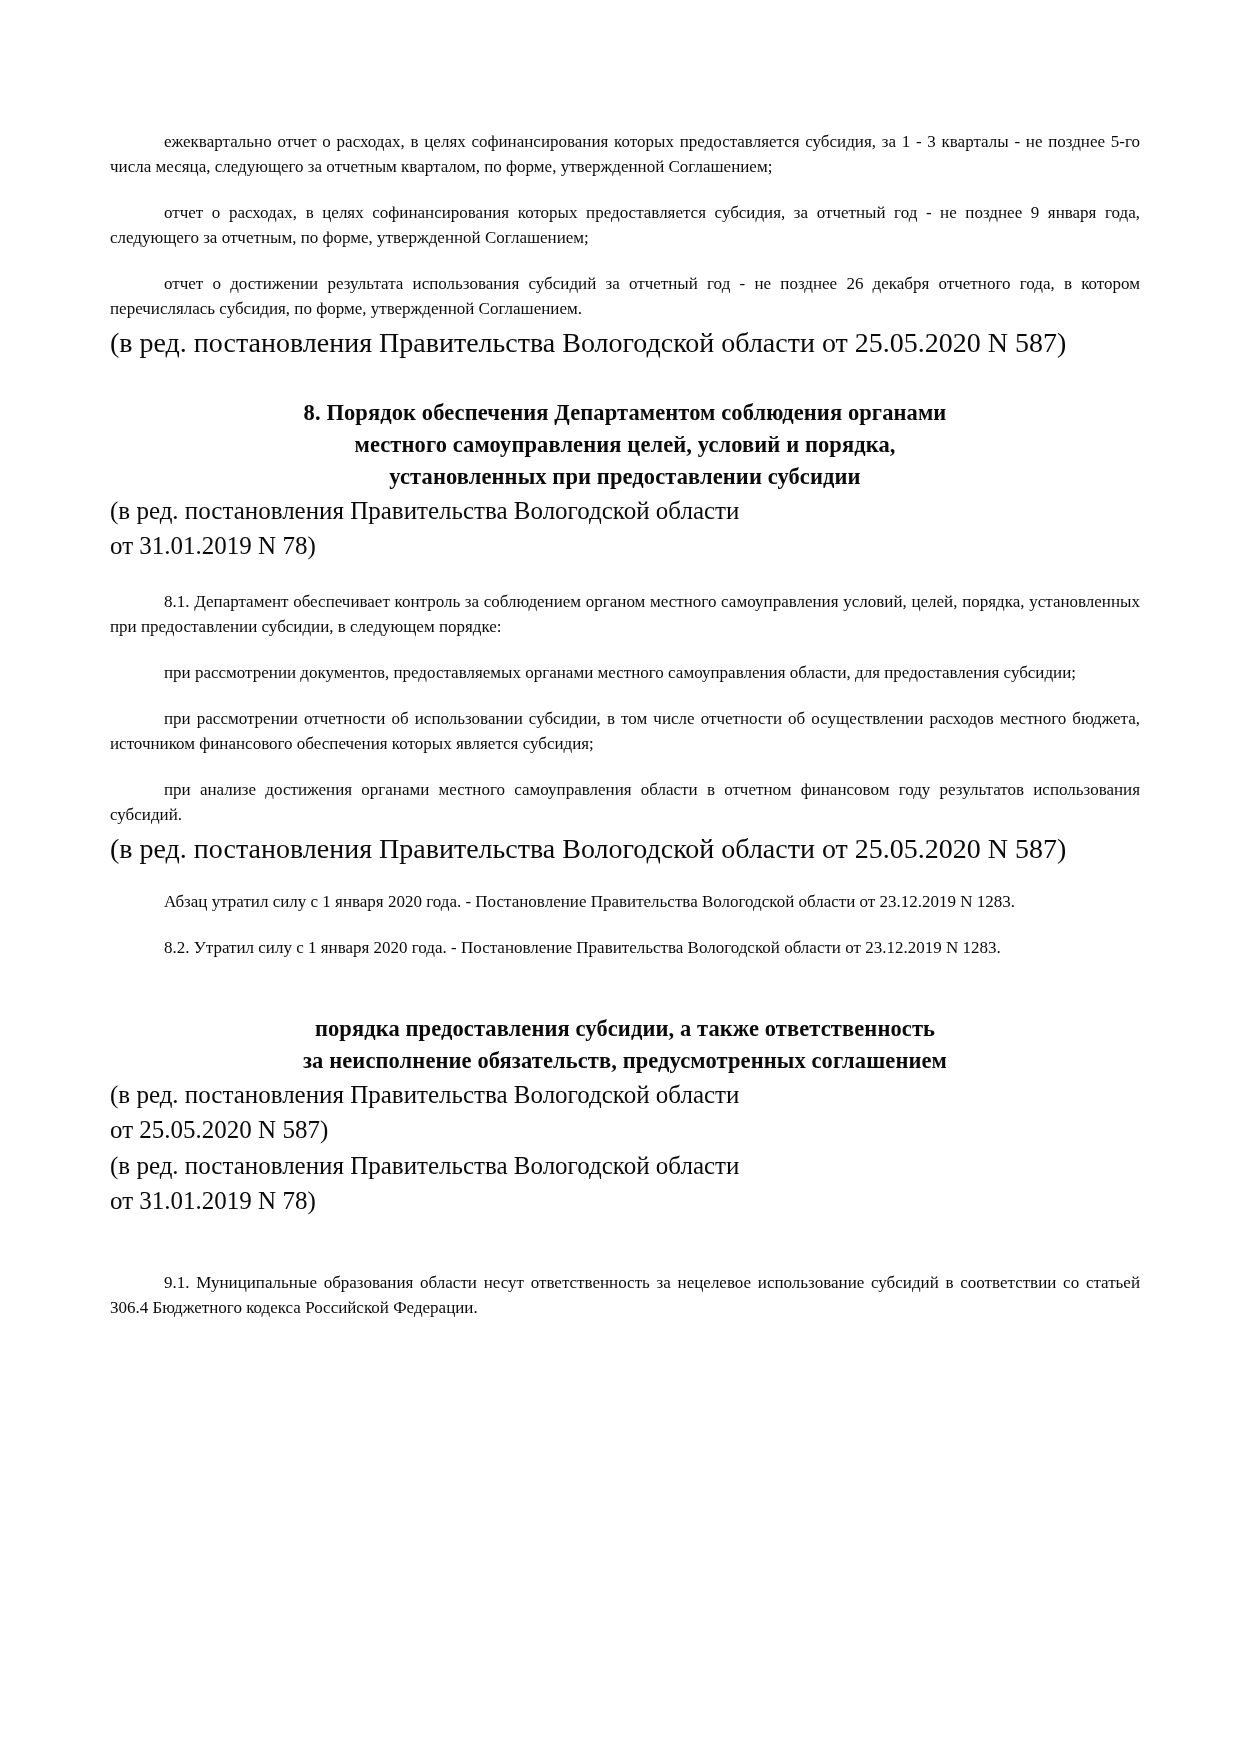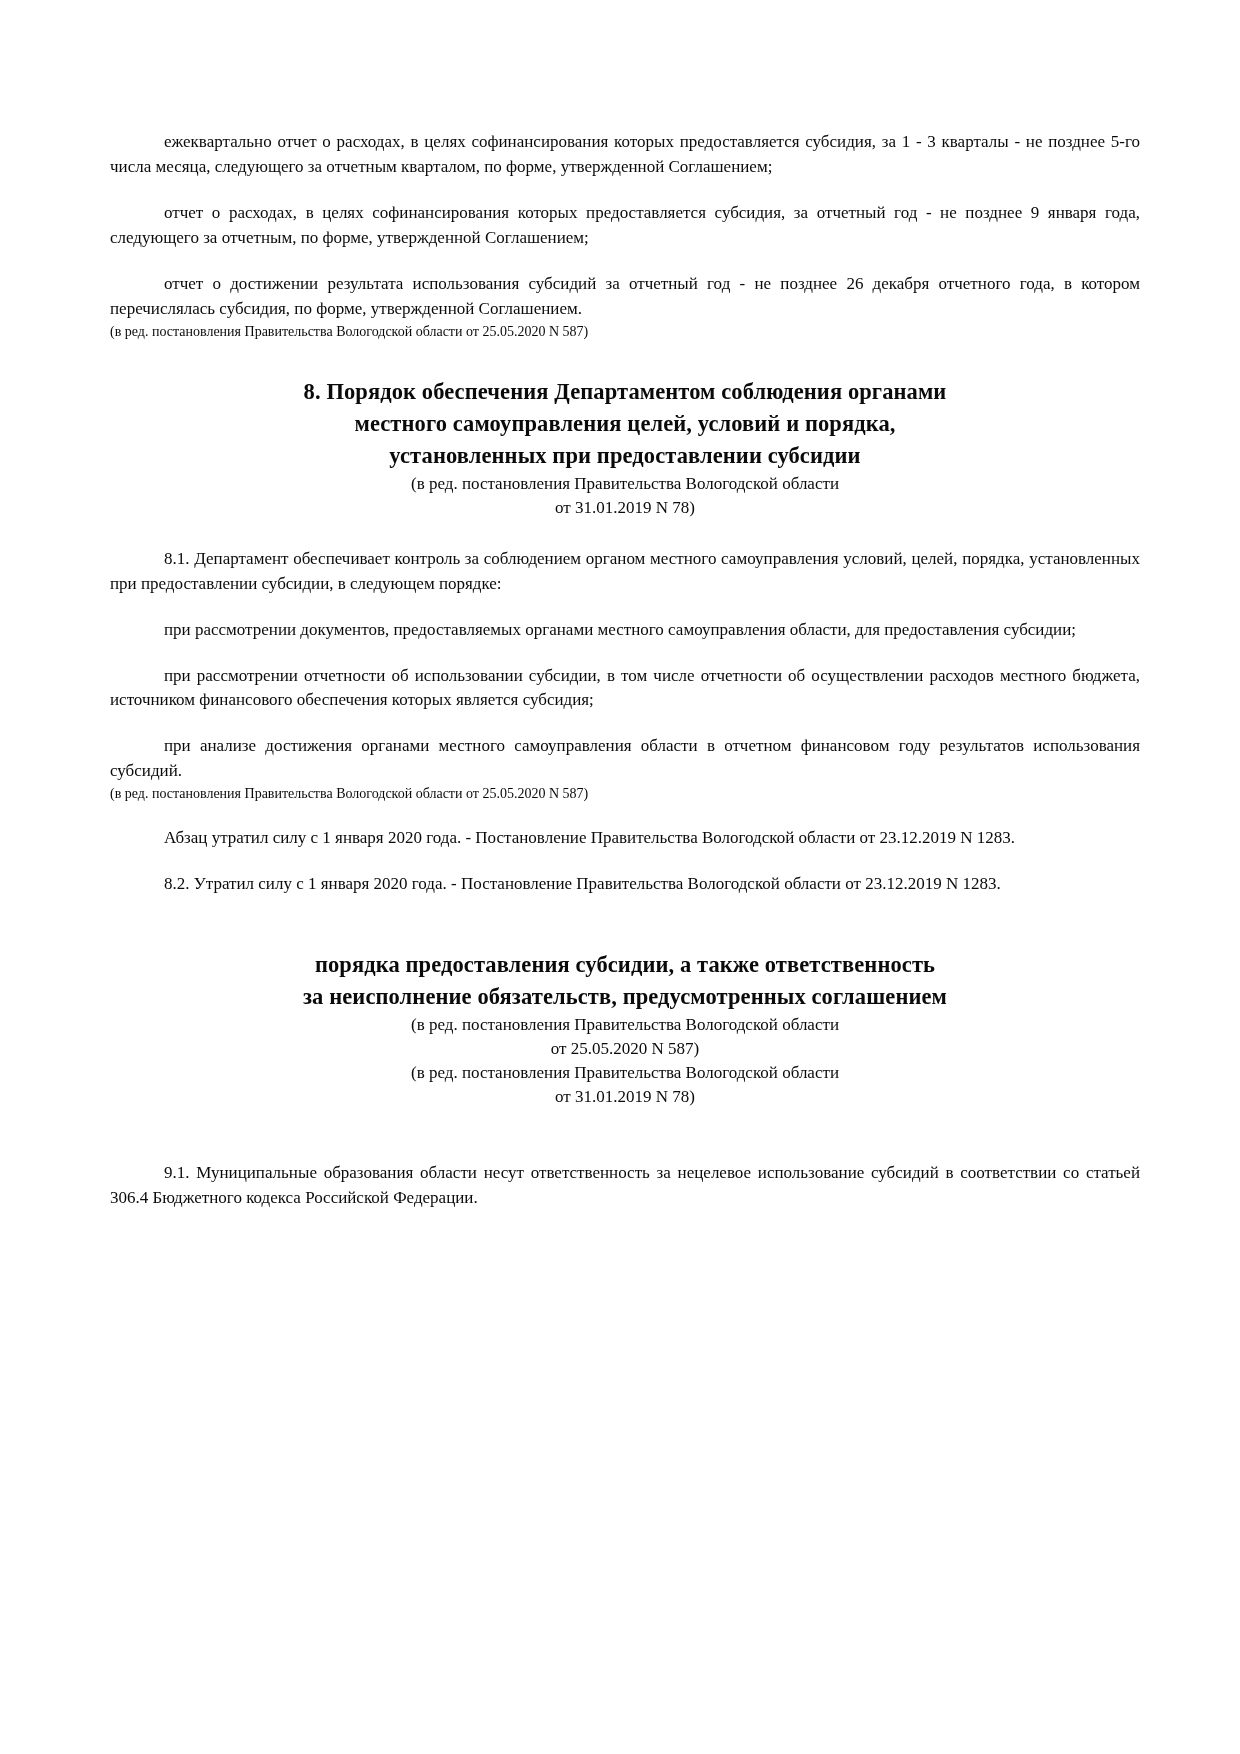--- a/index.html
+++ b/index.html
@@ -28,44 +28,44 @@
     font-size: 17px;
     line-height: 1.47;
     text-align: justify;
     text-justify: inter-word;
     text-indent: 54px;
     hyphens: none;
   }
   
   p.amend-inline {
     margin: -21px 0 21px 0;
-    font-size: 14px;
+    font-size: 28px;
     line-height: 1.47;
     text-align: left;
     text-indent: 0;
   }
   .heading-block {
     margin: 34px 0 26px 0;
     text-align: center;
   }
   .heading-block.second {
     margin-top: 52px;
   }
   .heading-line {
     font-size: 22.5px;
     line-height: 1.42;
     font-weight: bold;
     text-align: center;
     letter-spacing: 0.1px;
   }
   .heading-cite {
-    font-size: 17px;
+    font-size: 25px;
     line-height: 1.42;
     font-weight: normal;
-    text-align: center;
+    text-align: left;
   }
   .gap-md { height: 26px; }
 </style>
 </head>
 <body>
 
 <div class="page">
   <div class="doc-body">
 
     <p class="para">ежеквартально отчет о расходах, в целях софинансирования которых предоставляется субсидия, за 1 - 3 кварталы - не позднее 5-го числа месяца, следующего за отчетным кварталом, по форме, утвержденной Соглашением;</p>

